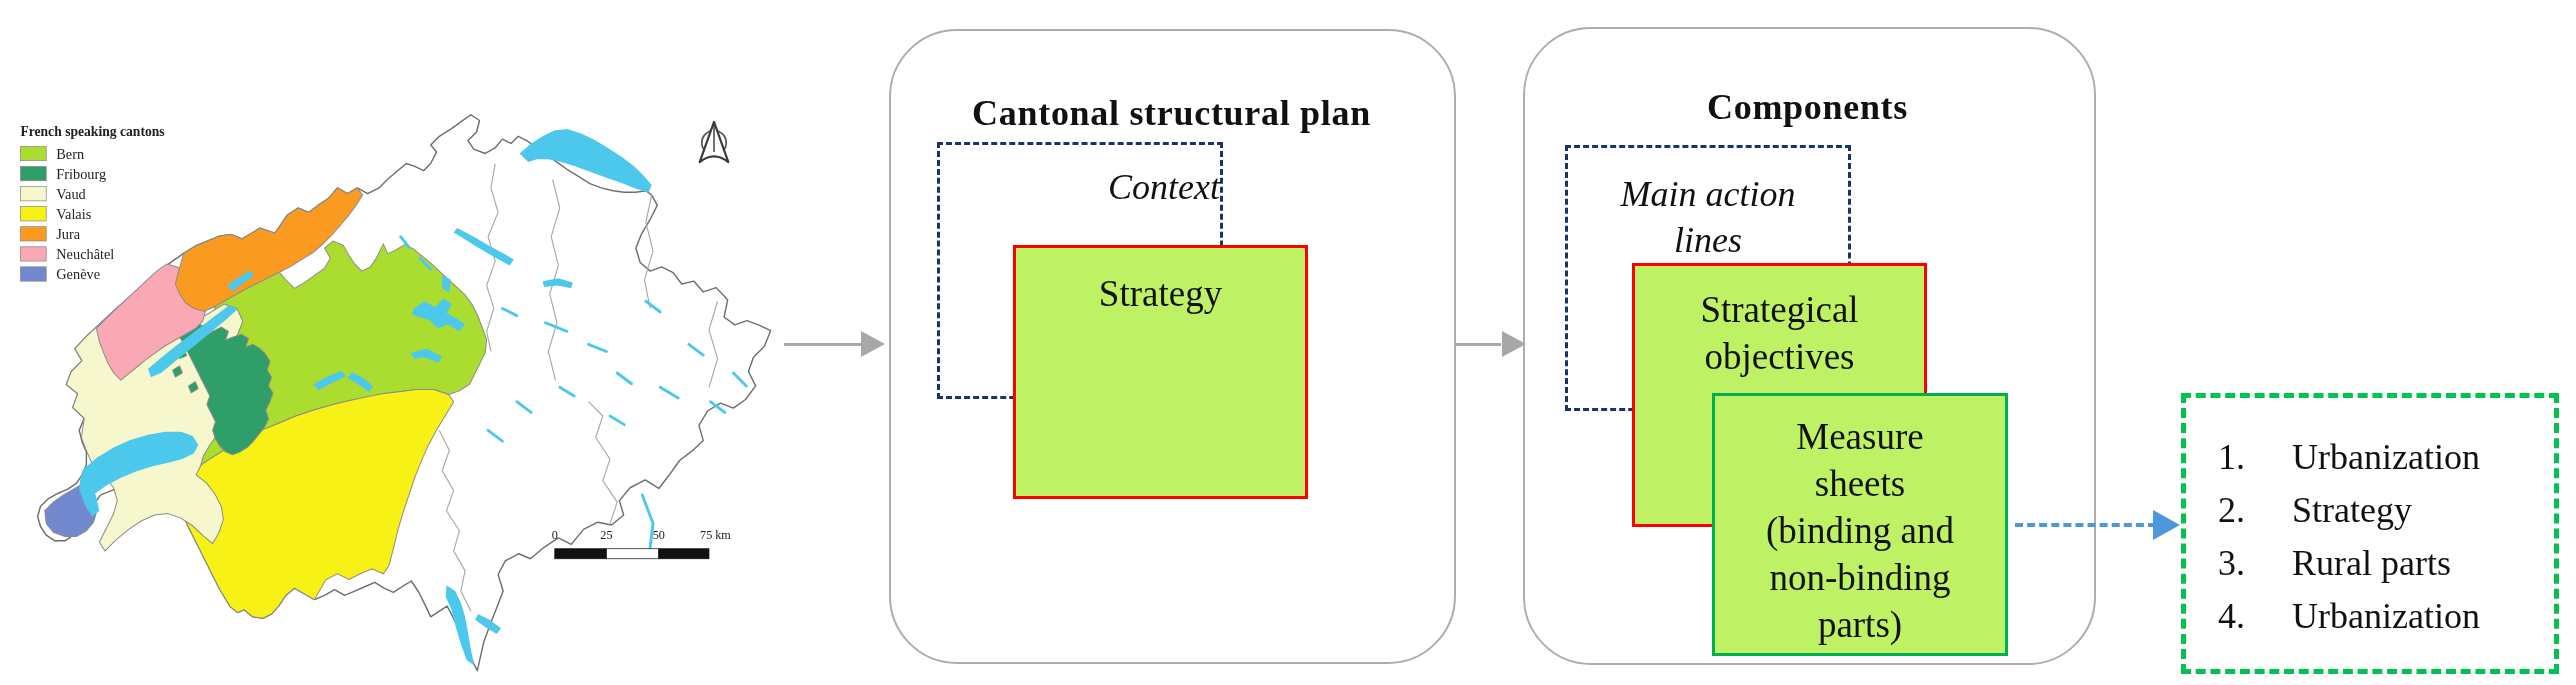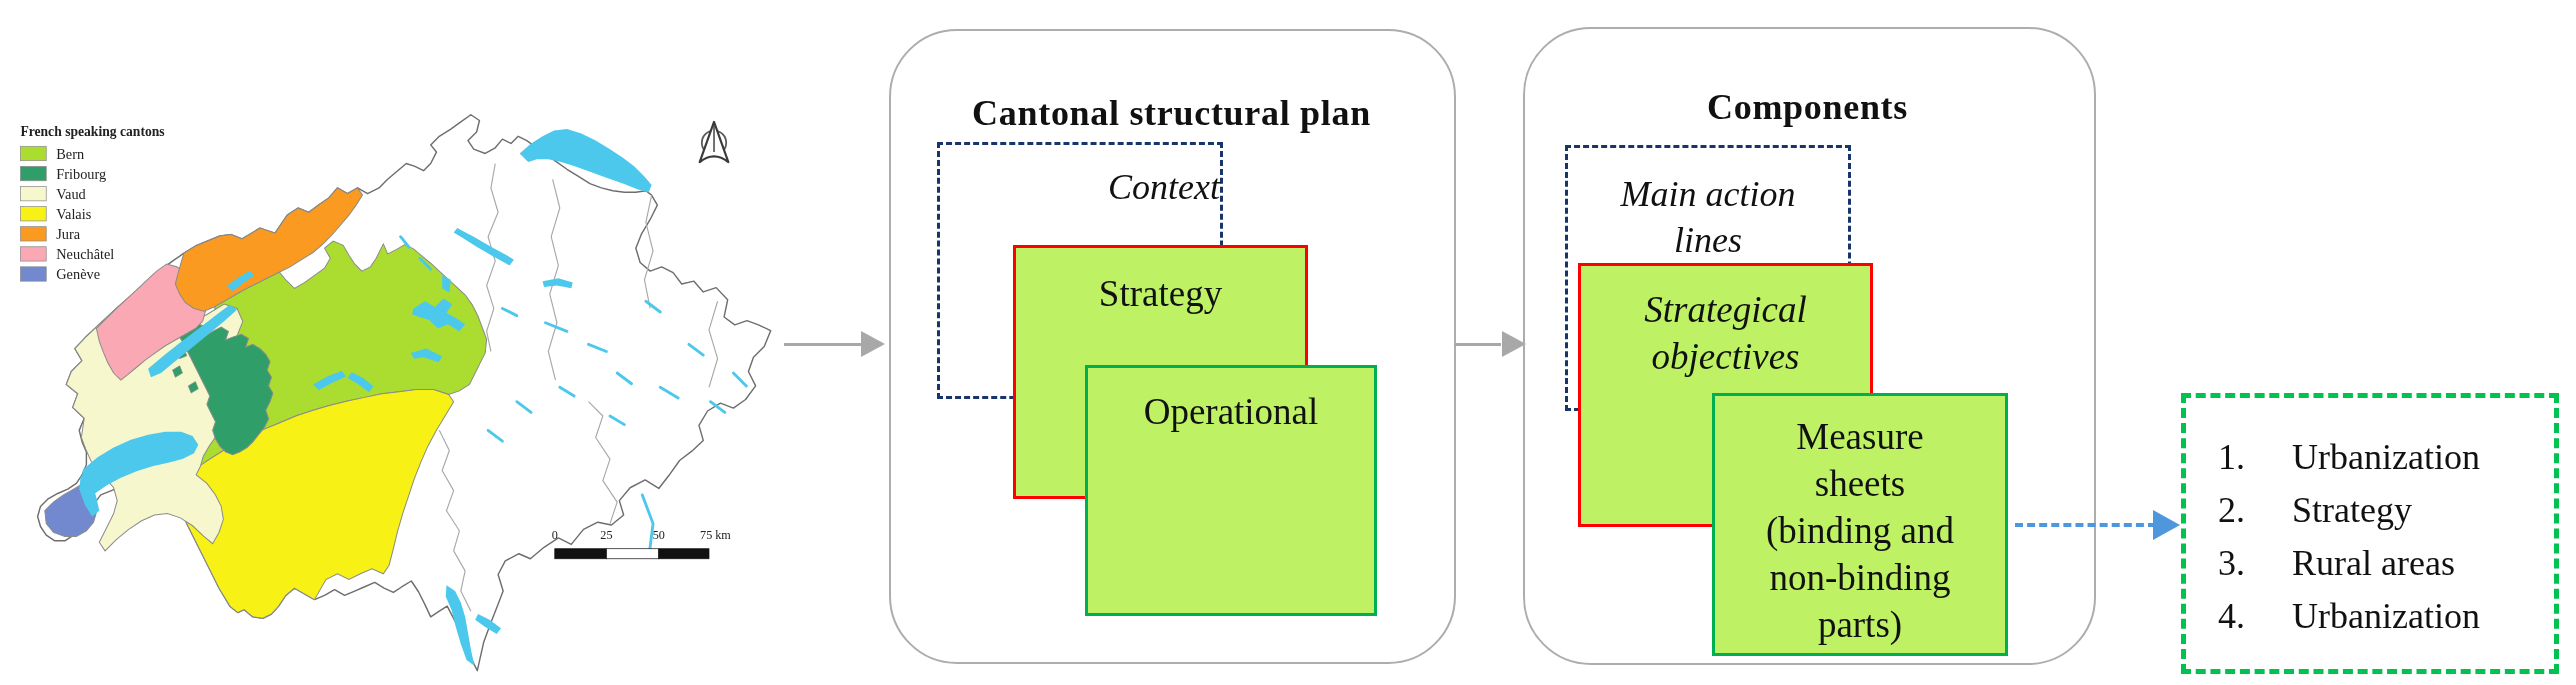--- a/index.html
+++ b/index.html
@@ -157,37 +157,34 @@
   <div class="flow-title" style="left:924px;top:85px;width:495px;">Cantonal structural plan</div>
 
   <div class="dash-box" style="left: 937px; top: 142px; width: 280px; height: 251px; border-color: rgb(23, 53, 107);">
     <div class="inner-label italic" style="top:18.7px;text-align:right;">Context</div>
   </div>
 
   <div class="solid-box red" style="left: 1013px; top: 245px; width: 289px; height: 248px; border-color: rgb(254, 0, 0);">
     <div class="inner-label" style="top:21.5px;">Strategy</div>
   </div>
 
-  <div class="solid-box green" style="left: 1085px; top: 365px; width: 286px; height: 245px; border-color: rgb(0, 176, 80);">
-    <div class="inner-label" style="top:20px;">Operational</div>
-  </div>
 
   <div class="arrow-line" style="left: 1454px; top: 343px; width: 47px; background-color: rgb(168, 168, 168);"></div>
   <div class="arrow-head" style="left: 1502px; top: 331px; border-left-color: rgb(168, 168, 168);"></div>
 
   <div class="container-box" style="left: 1523px; top: 26.6px; width: 569px; height: 634px; border-color: rgb(173, 173, 173);"></div>
 
   <div class="flow-title" style="left:1559px;top:79px;width:497px;">Components</div>
 
   <div class="dash-box" style="left: 1565px; top: 145px; width: 280px; height: 260px; border-color: rgb(23, 53, 107);">
     <div class="inner-label italic" style="top:23px;">Main action
 lines</div>
   </div>
 
-  <div class="solid-box red" style="left: 1578px; top: 263px; width: 289px; height: 258px; border-color: rgb(254, 0, 0); font-style: italic;">
+  <div class="solid-box red" style="left: 1632px; top: 263px; width: 289px; height: 258px; border-color: rgb(254, 0, 0);">
     <div class="inner-label" style="top:20px;">Strategical
 objectives</div>
   </div>
 
   <div class="solid-box green" style="left: 1712px; top: 380px; width: 290px; height: 257px; border-color: rgb(0, 176, 80); margin-top: 13px;">
     <div class="inner-label" style="top:17px;">Measure
 sheets
 (binding and
 non-binding
 parts)</div>
@@ -200,21 +197,21 @@
     <div class="theme-row">
       <span class="theme-num">1.</span>
       <span class="theme-label">Urbanization</span>
     </div>
     <div class="theme-row">
       <span class="theme-num">2.</span>
       <span class="theme-label">Strategy</span>
     </div>
     <div class="theme-row">
       <span class="theme-num">3.</span>
-      <span class="theme-label">Rural areas</span>
+      <span class="theme-label">Rural parts</span>
     </div>
     <div class="theme-row">
       <span class="theme-num">4.</span>
       <span class="theme-label">Urbanization</span>
     </div>
   </div>
 
 </div>
 
 

